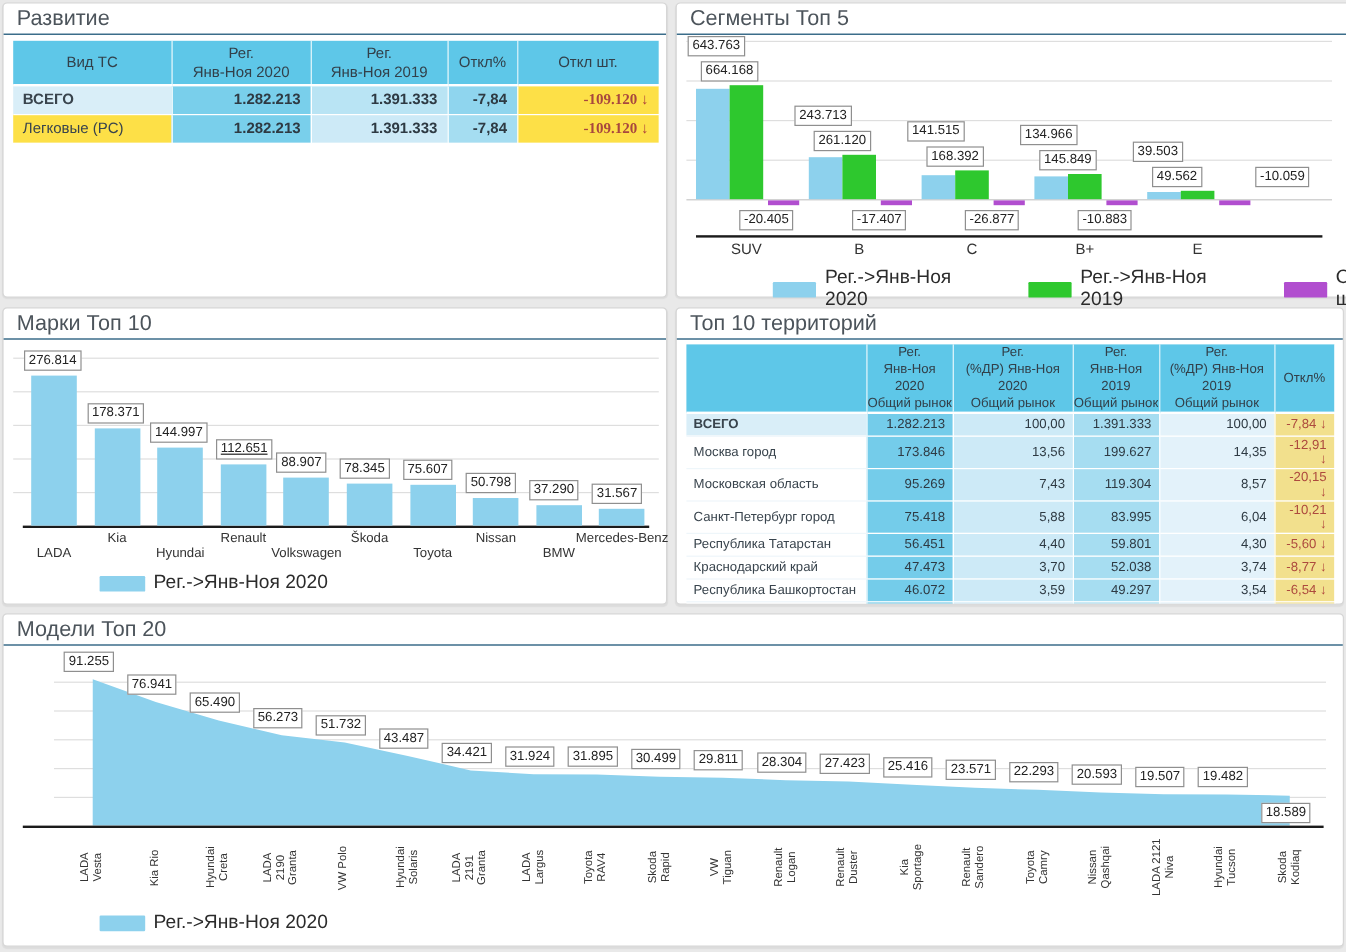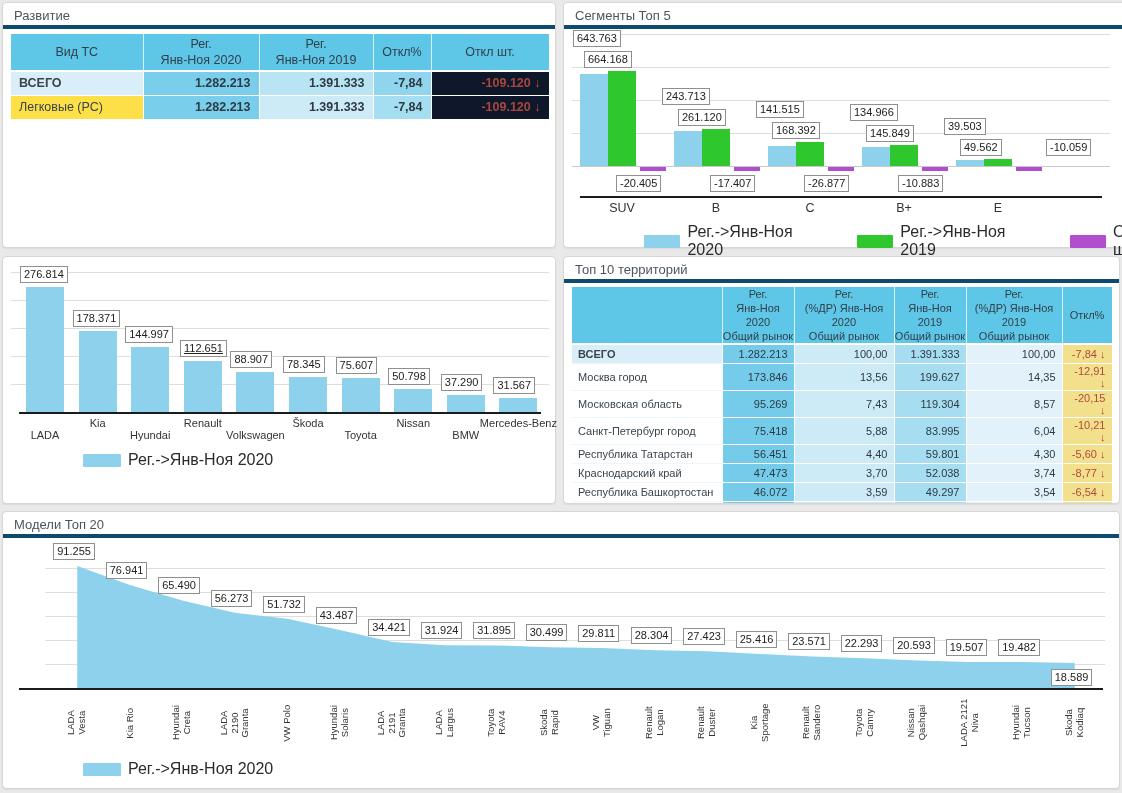--- a/index.html
+++ b/index.html
@@ -15,22 +15,22 @@
     border:1px solid #d6d6d6; border-radius:4px;
     box-shadow:0 1px 1px rgba(0,0,0,.06);
   }
   #panel-razvitie   { left:2px;   top:2px;   width:554px;  height:246px; }
   #panel-segments   { left:563px; top:2px;   width:620px;  height:246px; }
   #panel-marki      { left:2px;   top:256px; width:554px;  height:248px; }
   #panel-territories{ left:563px; top:256px; width:557px;  height:248px; }
   #panel-models     { left:2px;   top:511px; width:1118px; height:278px; }
   .panel-title {
     height:26px; line-height:25px; padding-left:11px;
-    font-size:13px; color:#4c545b;
-    border-bottom:4px solid #0c4a6e;
+    font-size:18px; color:#4c545b;
+    border-bottom:1px solid #0c4a6e;
   }
   .panel-body { position:relative; padding:5px 8px; height:calc(100% - 26px); }
   #panel-territories .panel-body { overflow:hidden; padding-top:4px; }
 
   
   table { border-collapse:collapse; table-layout:fixed; }
   th {
     background:#5ec7e8; color:#32404a; font-weight:400;
     white-space:pre-line; text-align:center; vertical-align:middle;
     border-right:1px solid rgba(255,255,255,.75);
@@ -43,21 +43,21 @@
   .dtable th { height:37px; line-height:16px; font-size:12.5px; }
   .dtable td { height:24px; padding:2px 8px; }
   .dtable td.cell-name { color:#39444d; background:#fde047; }
   .dtable tr.row-total td.cell-name { background:#d9eef8; font-weight:700; }
   .dtable td.num { text-align:right; font-weight:700; color:#2e3a43; }
   .dtable td.c-2020 { background:#79cfeb; }
   .dtable tr.row-total td.c-2019 { background:#b9e4f4; }
   .dtable td.c-2019 { background:#cdeaf7; }
   .dtable tr.row-total td.c-pct { background:#8fd5ee; }
   .dtable td.c-pct { background:#a5ddf1; }
-  .dtable td.c-dev { background:#0f172a; color:#a8473e; }
+  .dtable td.c-dev { background:#fde047; color:#a8473e;font-family:Liberation Serif, serif; }
 
   
   .ttable { width:540px; font-size:11px; }
   .ttable th { height:46px; line-height:14px; font-size:11px; }
   .ttable td { height:19px; padding:1px 6px; }
   .ttable td.cell-name { color:#39444d; background:#fff; border-bottom:1px solid #eef6fa; }
   .ttable tr.row-total td.cell-name { background:#d9eef8; font-weight:700; }
   .ttable td.num { text-align:right; color:#2e3a43; }
   .ttable td.c1 { background:#74ccea; }
   .ttable td.c2 { background:#cdeaf7; }
@@ -196,20 +196,21 @@
           </div>
           <div class="legend-item">
             <span class="legend-swatch" style="background: rgb(177, 78, 207);"></span>
             <span class="legend-label">Откл шт.</span>
           </div>
         </div>
     </div>
   </div>
 
   <div class="panel" id="panel-marki">
+    <div class="panel-title">Марки Топ 10</div>
     <div class="panel-body">
       <div class="chart-box" id="marki-chart" style="width: 538px; height: 184px;">
           <div class="gridline" style="left: 0px; width: 538px; top: 122px;"></div>
           <div class="gridline" style="left: 0px; width: 538px; top: 94px;"></div>
           <div class="gridline" style="left: 0px; width: 538px; top: 66px;"></div>
           <div class="gridline" style="left: 0px; width: 538px; top: 38px;"></div>
           <div class="gridline" style="left: 0px; width: 538px; top: 10px;"></div>
           <div class="axis-line" style="left: 8px; width: 522px; top: 150px;"></div>
           <div class="bar" style="left: 15px; width: 38px; height: 125px; top: 25px; background: rgb(141, 209, 237);"></div>
           <div class="vlabel" style="left: 9px; top: 4px;">276.814</div>

